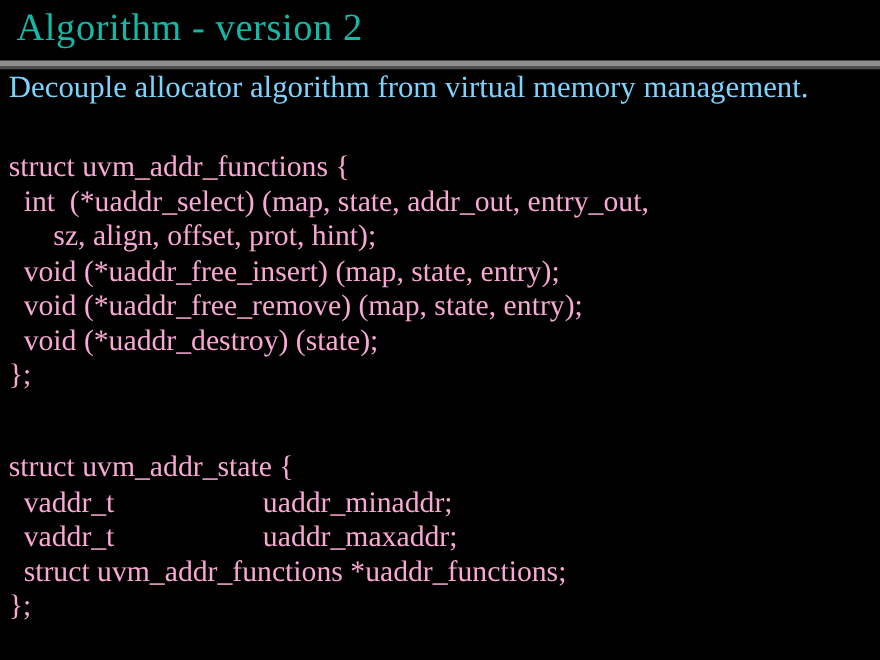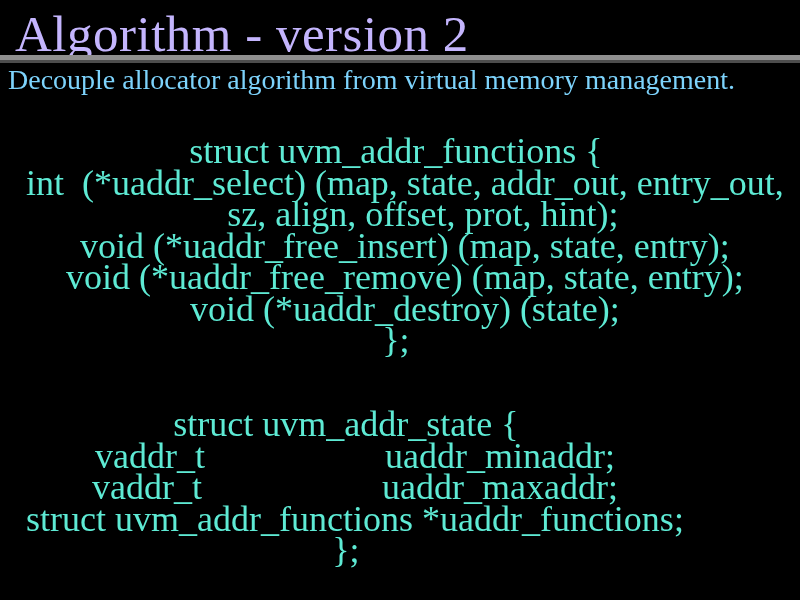--- a/index.html
+++ b/index.html
@@ -14,25 +14,25 @@
     background: #000000;
     overflow: hidden;
     font-family: "Liberation Serif", "DejaVu Serif", serif;
     color: #bcbcbc;
   }
   .slide-title {
     position: absolute;
     left: 15px;
     top: 5px;
     margin: 0;
-    font-size: 51px;
+    font-size: 35px;
     font-weight: normal;
     line-height: 1.15;
     letter-spacing: 0.5px;
-    color: #c4b5fd;
+    color: #14b8a6;
     white-space: nowrap;
   }
   .title-rule {
     position: absolute;
     left: 0;
     top: 55px;
     width: 800px;
     height: 8px;
   }
   .title-rule .rule-light {
@@ -53,25 +53,24 @@
     font-size: 28px;
     line-height: 1.2;
     color: #7dd3fc;
     white-space: nowrap;
   }
   pre.code-block {
     position: absolute;
     left: 8px;
     margin: 0;
     font-family: "Liberation Serif", "DejaVu Serif", serif;
-    font-size: 36px;
+    font-size: 27px;
     line-height: 31.5px;
-    color: #5eead4;
+    color: #f9a8d4;
     white-space: pre;
-    text-align: center;
   }
   #code-functions { top: 136px; }
   #code-state { top: 409px; }
 </style>
 </head>
 <body>
 
 <div class="slide">
 
   <h1 class="slide-title">Algorithm - version 2</h1>

